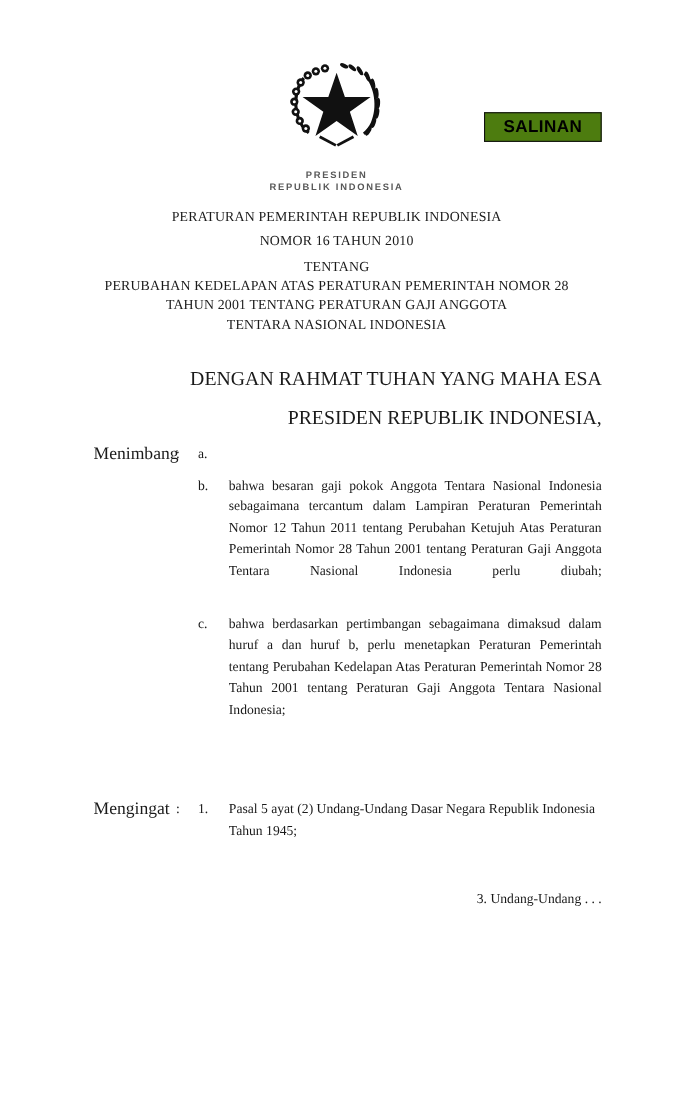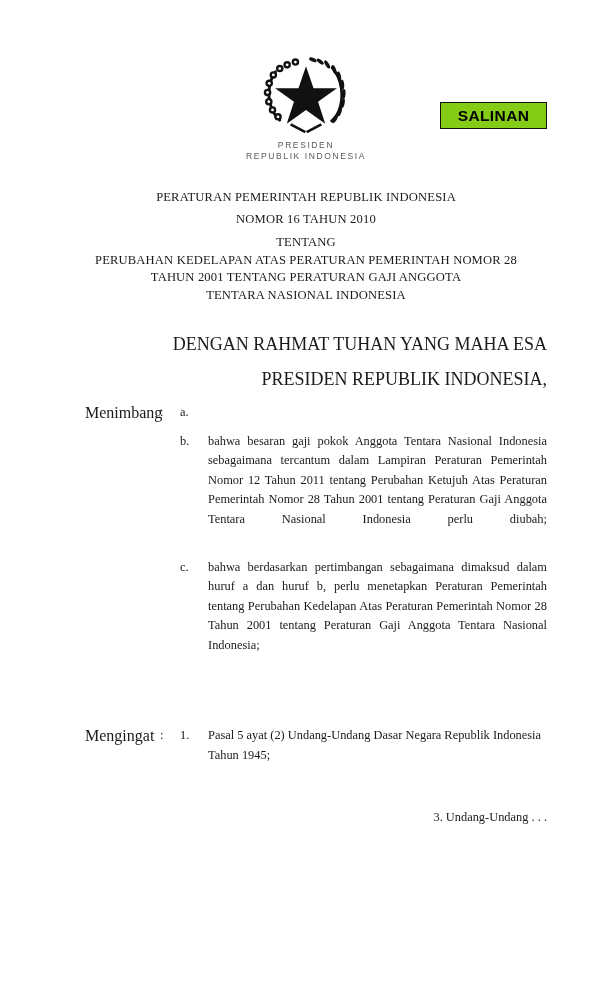--- a/index.html
+++ b/index.html
@@ -32,44 +32,44 @@
     display: flex;
     flex-direction: column;
     align-items: center;
   }
   .emblem {
     width: 92px;
     height: 92px;
     display: block;
   }
   .emblem-caption {
-    margin-top: 2px;
+    margin-top: 16px;
     text-align: center;
     font-family: "Liberation Sans", "DejaVu Sans", sans-serif;
     font-size: 8.5px;
     line-height: 10.5px;
     letter-spacing: 1.6px;
     color: #585858;
-    font-weight: 400;
+    font-weight: 700;
     white-space: nowrap;
   }
 
   
   .salinan-box {
     position: absolute;
     left: 440px;
     top: 102px;
     width: 107px;
     height: 27px;
     border: 1.3px solid #111111;
     box-sizing: border-box;
     display: flex;
     align-items: center;
     justify-content: center;
-    background: #84cc16;
+    background: #4d7c0f;
   }
   .salinan-text {
     font-family: "Liberation Sans", "DejaVu Sans", sans-serif;
     font-weight: 700;
     font-size: 15.5px;
     letter-spacing: 0.4px;
     color: #000000;
   }
 
   

